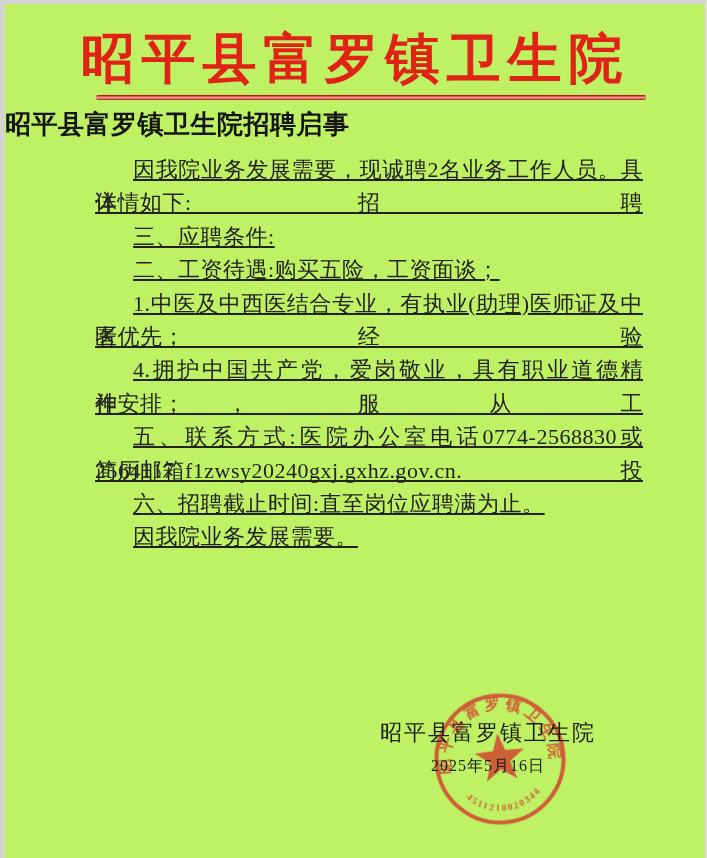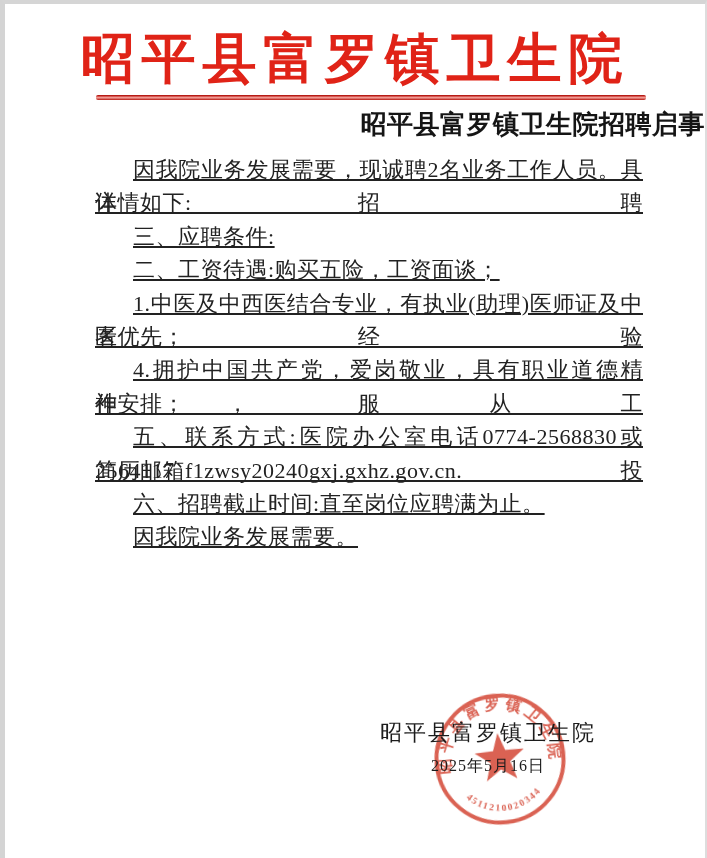--- a/index.html
+++ b/index.html
@@ -1,19 +1,19 @@
 <!DOCTYPE html>
 <html><head>
 <meta charset="utf-8">
 <style>
   html,body{margin:0;padding:0;background:#c9c9c9;}
   .page{
     position:relative;
     width:707px;height:858px;
-    background:#ffffff;
+    background:#bef264;
     box-sizing:border-box;
     border-top:4px solid #d5d5d5;
     border-left:5px solid #d4d4d4;
     border-right:2px solid #dddddd;
     overflow:hidden;
     font-family:"Liberation Serif","DejaVu Serif",serif;
   }
   .letterhead{
     position:absolute;top:24px;left:0;right:0;
     text-align:center;
@@ -24,21 +24,21 @@
     line-height:1.15;
   }
   .letterhead-rule{
     position:absolute;top:91px;left:91px;
     width:550px;height:5px;
     background:linear-gradient(to bottom,#a31410 0%,#c3201a 18%,#f4a09a 45%,#e98d86 60%,#b8160f 100%);
     border-radius:2px;
   }
   .notice-title{
     position:absolute;top:103px;left:0;right:0;
-    text-align:right;
+    text-align:left;
     font-size:26px;font-weight:bold;
     color:#151515;
     letter-spacing:0.5px;
     white-space:nowrap;
   }
   .body-text{
     position:absolute;top:149px;left:90px;
     width:548px;
     font-size:22px;
     color:#222222;

